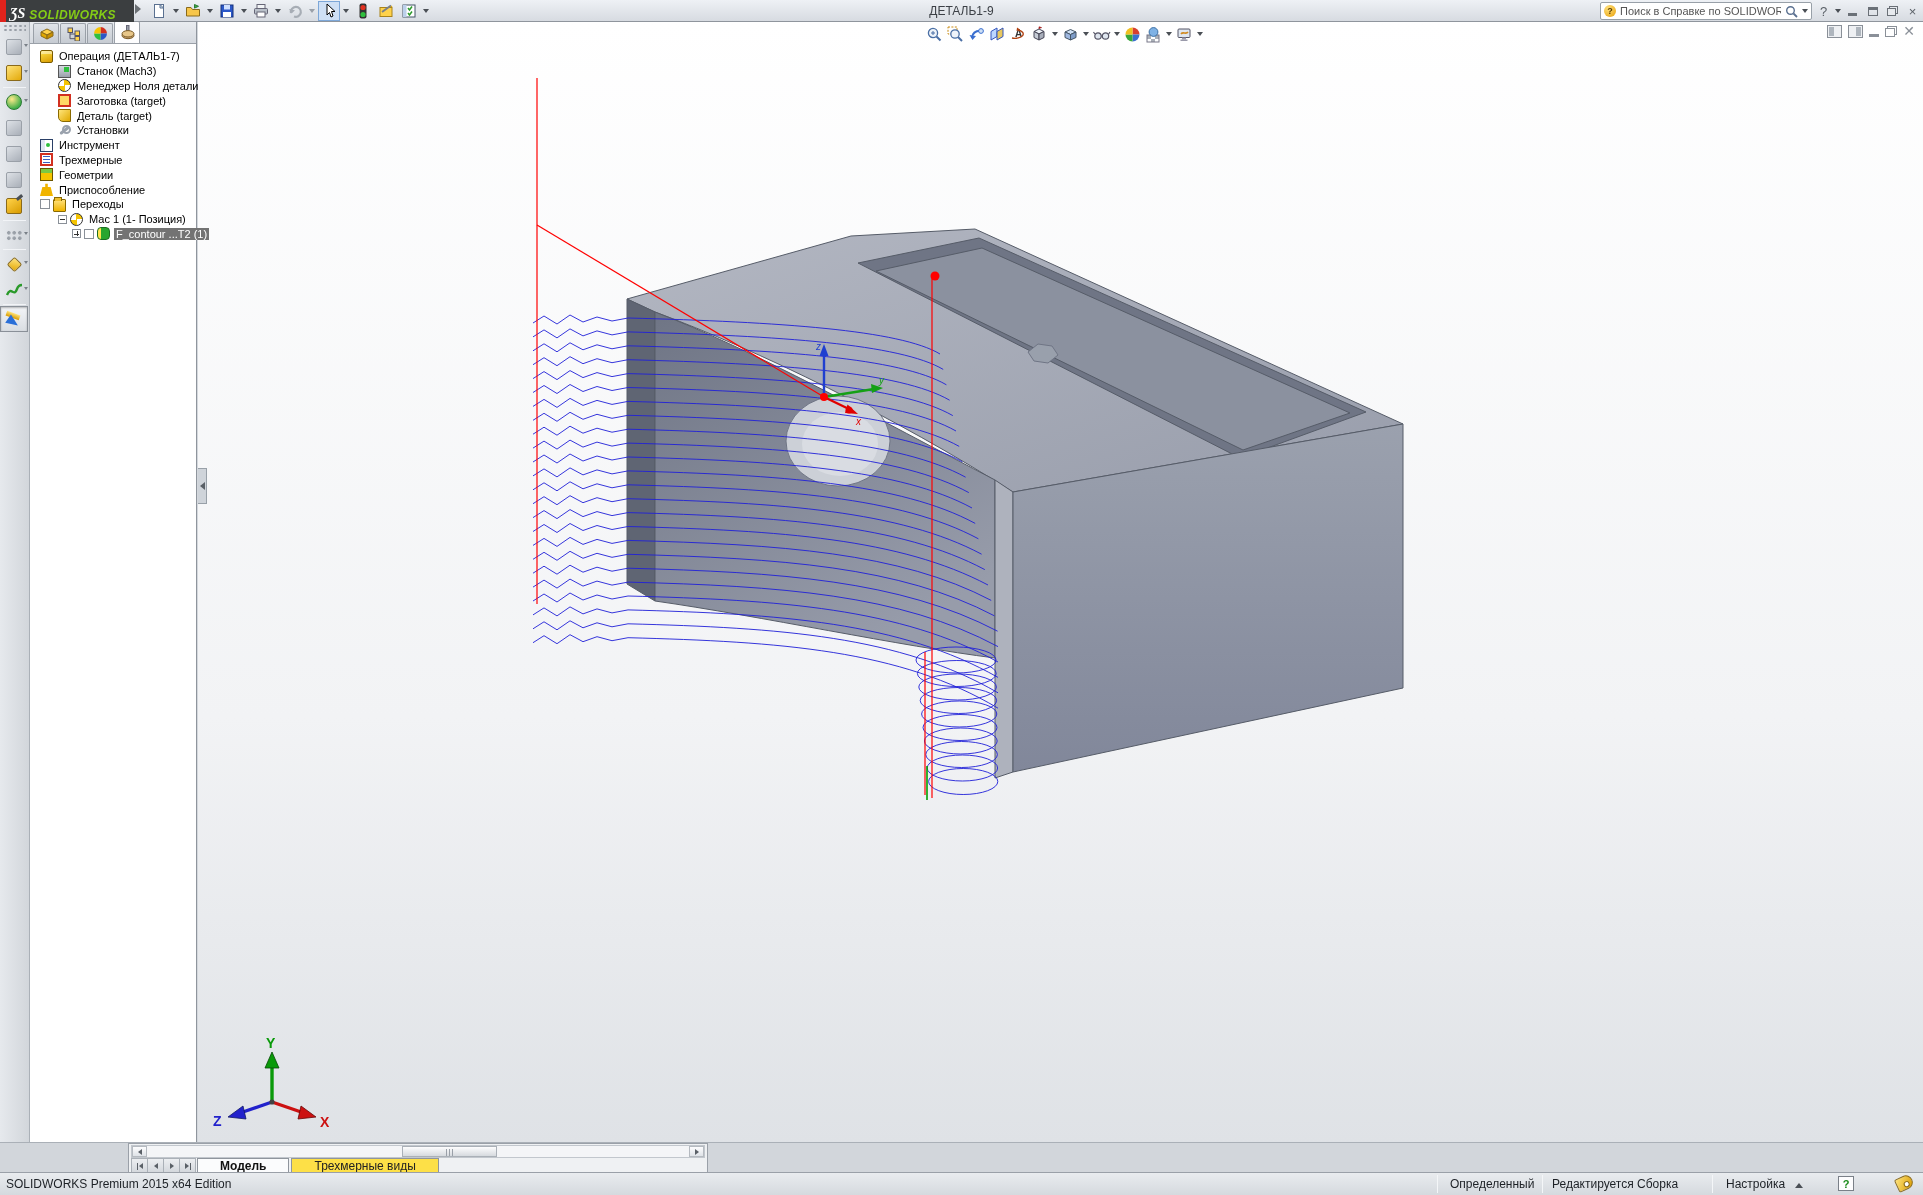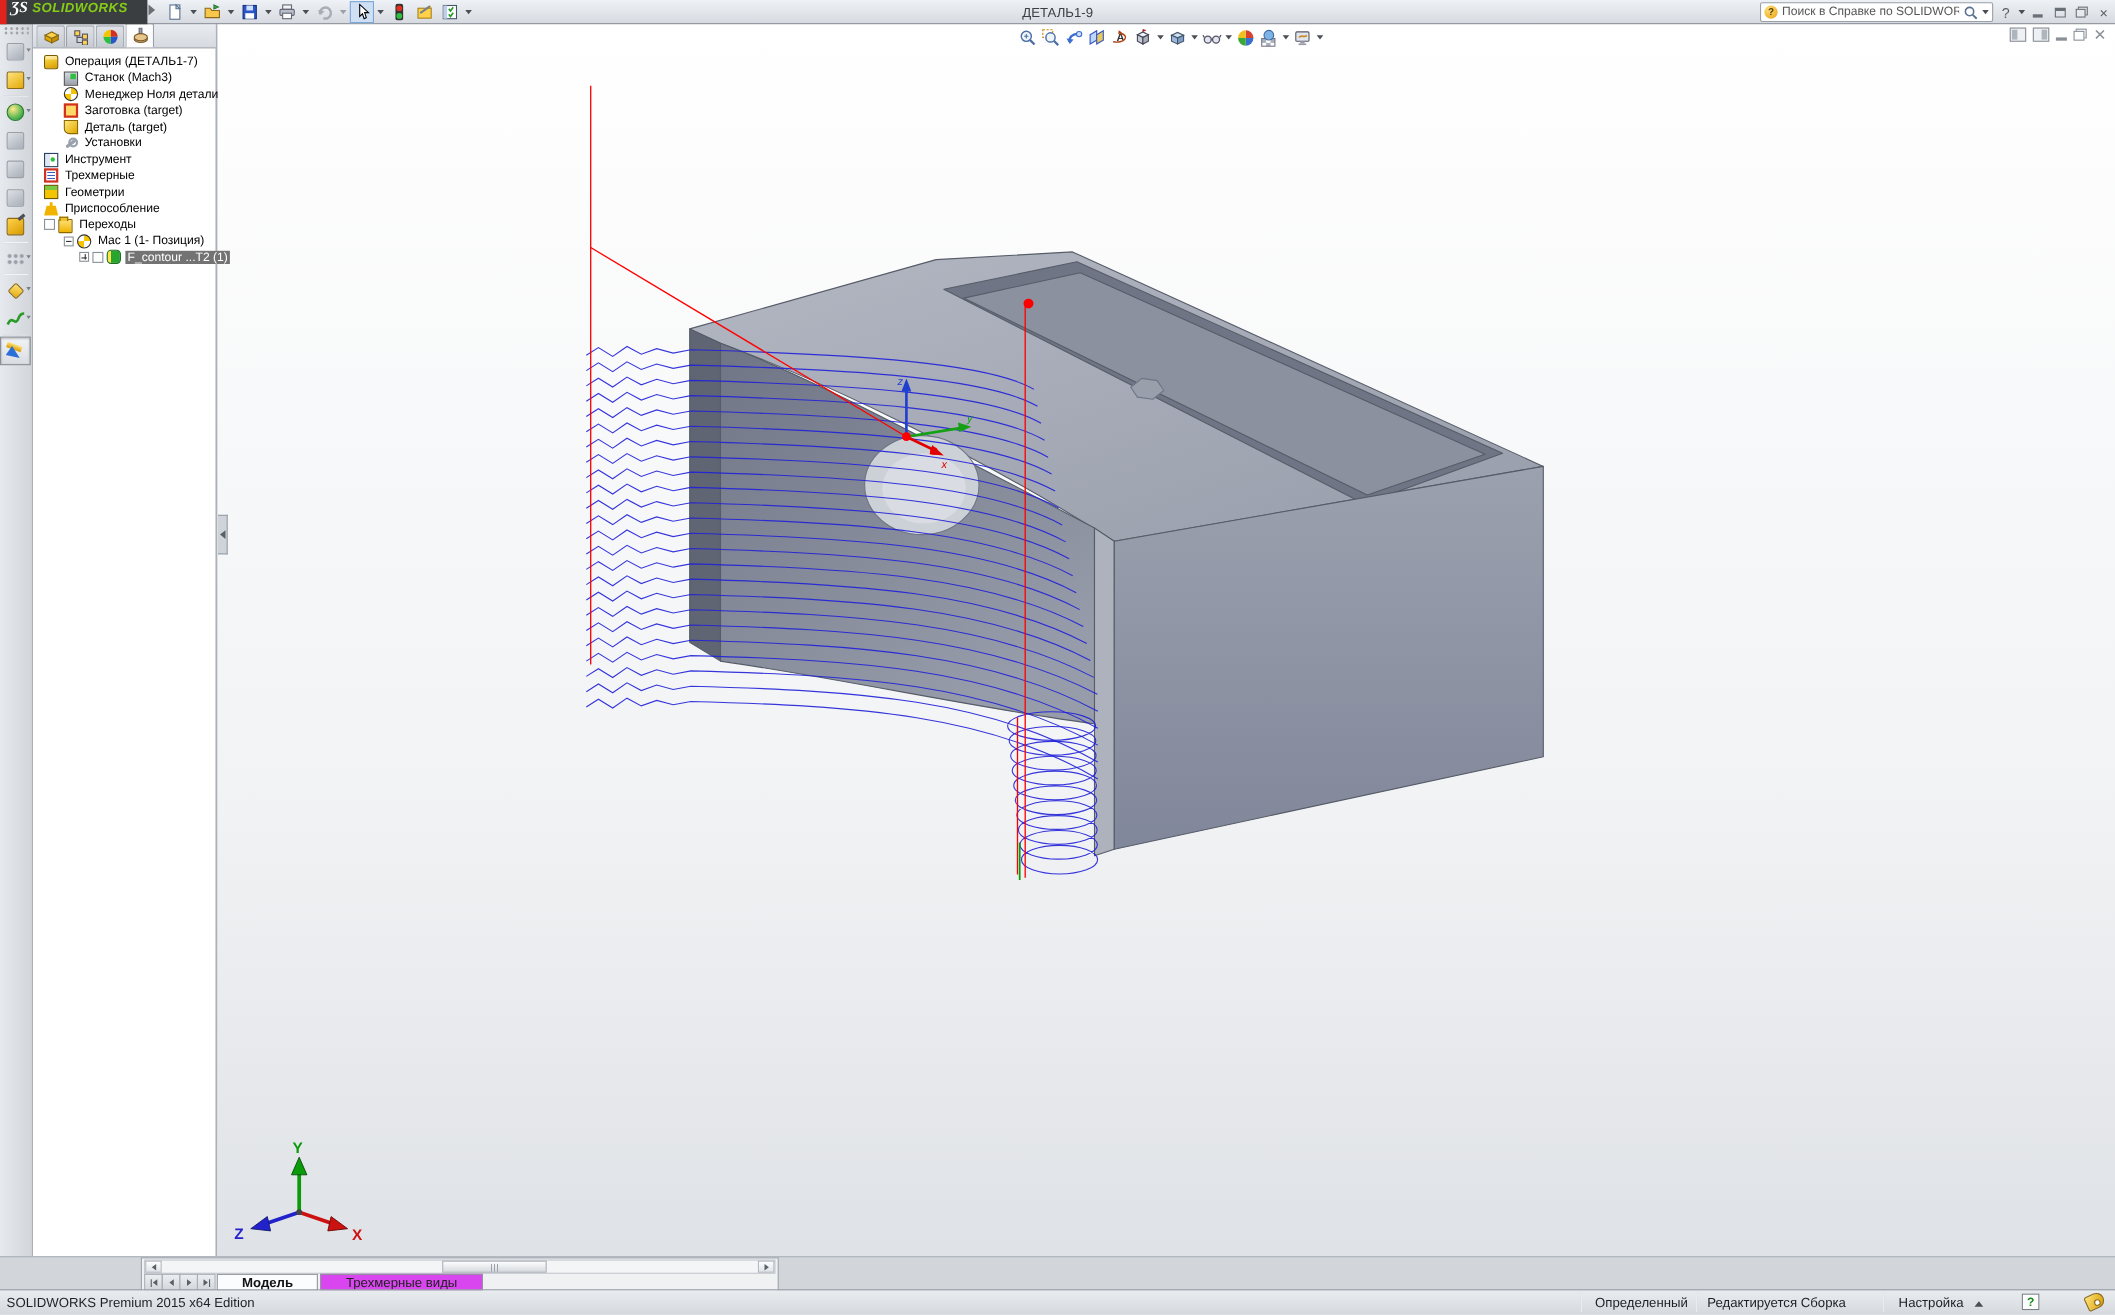--- a/index.html
+++ b/index.html
@@ -1,21 +1,21 @@
 <!DOCTYPE html>
 <html><head>
 <meta charset="utf-8">
 <style>
   *{margin:0;padding:0;box-sizing:border-box}
   html,body{width:1923px;height:1195px;overflow:hidden;font-family:"Liberation Sans",sans-serif;background:#d4d8dd}
   #app{position:relative;width:1923px;height:1195px}
 
   
   .titlebar{position:absolute;left:0;top:0;width:100%;height:22px;background:linear-gradient(#eef1f5,#d7dbe1);border-bottom:1px solid #8f959d;z-index:30}
-  .logo{position:absolute;left:0;top:0;width:134px;height:22px;background:#3b3e40;display:flex;align-items:flex-start;gap:4px}
+  .logo{position:absolute;left:0;top:0;width:134px;height:22px;background:#3b3e40;display:flex;align-items:flex-end;gap:4px}
   .logo-stripe{width:6px;height:22px;background:#e0231c;flex:none}
   .logo-glyph{color:#fff;font:italic bold 14px "Liberation Serif",serif}
   .logo-text{color:#84cc16;font:italic bold 12px "Liberation Sans",sans-serif;letter-spacing:.4px}
   .logo-exp{position:absolute;left:135px;top:4px;width:0;height:0;border-top:5px solid transparent;border-bottom:5px solid transparent;border-left:6px solid #6b7075}
   .mtb{position:absolute;left:148px;top:0;height:22px;display:flex;align-items:center;gap:1px}
   .tbtn{width:22px;height:20px;display:flex;align-items:center;justify-content:center;border:1px solid transparent}
   .tbtn.pressed{background:#cfe0f5;border:1px solid #7da7d8}
   .dd{width:10px;height:20px;display:flex;align-items:center;justify-content:center}
   .tri-d{width:0;height:0;border-left:3px solid transparent;border-right:3px solid transparent;border-top:4px solid #4a4f55}
   .tri-d.dim{border-top-color:#9aa0a8}
@@ -110,21 +110,21 @@
   .tri-sl{width:0;height:0;border-top:3px solid transparent;border-bottom:3px solid transparent;border-right:4px solid #5a6067}
   .tri-sr{width:0;height:0;border-top:3px solid transparent;border-bottom:3px solid transparent;border-left:4px solid #5a6067}
   .strack{flex:1;position:relative;height:11px}
   .sthumb{position:absolute;left:255px;top:0;width:95px;height:11px;background:linear-gradient(#fdfdfe,#d6dade);border:1px solid #aab0b7}
   .sthumb::after{content:"";position:absolute;left:50%;top:2px;transform:translateX(-50%);width:8px;height:7px;background:repeating-linear-gradient(90deg,#9aa0a8 0 1px,transparent 1px 3px)}
   .tabsrow{position:absolute;left:2px;top:14px;height:16px;display:flex;align-items:stretch}
   .navbtn{width:17px;background:linear-gradient(#eceef1,#d2d6db);border:1px solid #aab0b7;margin-right:-1px;display:flex;align-items:center;justify-content:center;gap:1px}
   .navbar{width:1px;height:7px;background:#5a6067}
   .dtab{padding:0 22px;display:flex;align-items:center;font-size:12px;border:1px solid #8f959d;margin-left:2px}
   .dtab.active{background:#fbfcfd;font-weight:bold;color:#111}
-  .dtab.inactive{background:#d946ef;color:#222}
+  .dtab.inactive{background:#fde047;color:#222}
 
   
   .statusbar{position:absolute;left:0;right:0;bottom:0;height:23px;background:linear-gradient(#e9ecef,#d5d9de);border-top:1px solid #9aa0a8;font-size:12px;color:#1d2126;z-index:30}
   .st-left{position:absolute;left:6px;top:4px}
   .st-item{position:absolute;top:4px;white-space:nowrap}
   .st-sep{position:absolute;top:2px;width:1px;height:18px;background:#b8bdc3;border-right:1px solid #f4f6f8}
   .st-help{position:absolute;left:1838px;top:3px;width:16px;height:15px;border:1px solid #7a8088;background:#fdfdfe;color:#1a8a1a;font:bold 11px/14px "Liberation Sans",sans-serif;text-align:center}
   .st-tag{position:absolute;left:1896px;top:3px;width:17px;height:14px;background:linear-gradient(135deg,#ffe37a,#d89b00);border:1px solid #8a6a1a;border-radius:2px 7px 7px 2px;transform:rotate(-25deg)}
   .st-tag::after{content:"";position:absolute;right:3px;top:4.5px;width:4px;height:4px;border-radius:50%;background:#fff;border:1px solid #8a6a1a}
   .tri-u{width:0;height:0;border-left:4px solid transparent;border-right:4px solid transparent;border-bottom:5px solid #4a4f55;display:inline-block;margin-left:10px}

